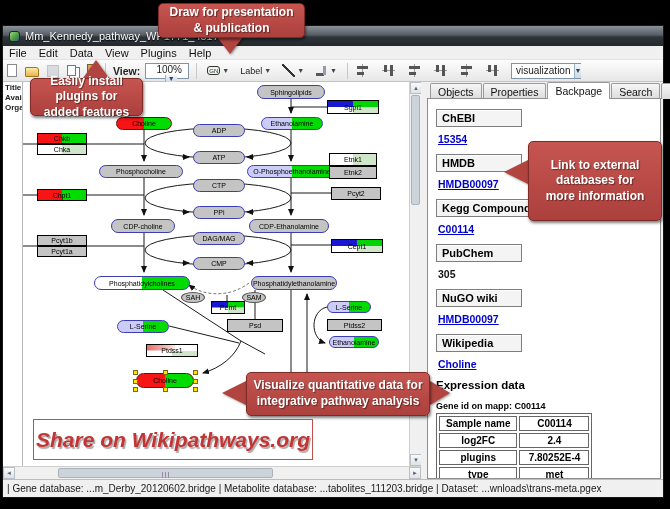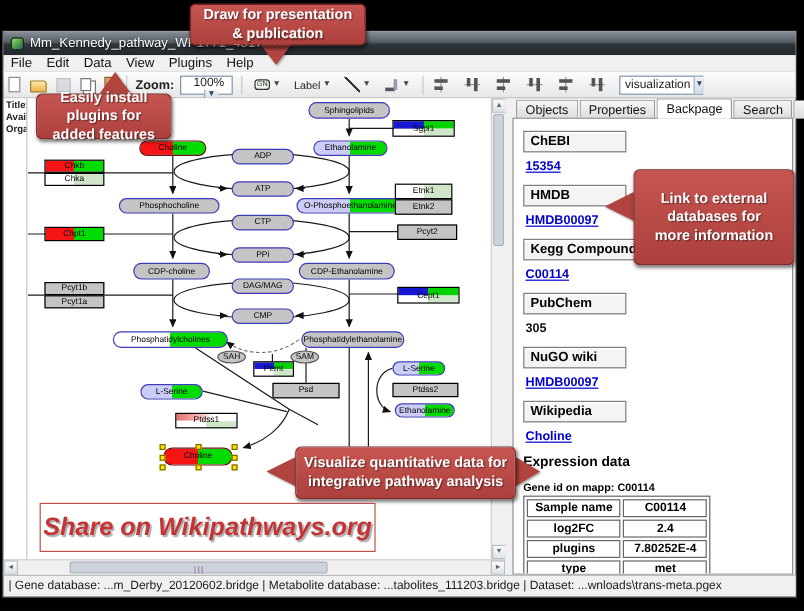--- a/index.html
+++ b/index.html
@@ -158,21 +158,21 @@
 
     <div class="toolbar">
       <span id="fileIcons" style="display:inline-flex;gap:8px;align-items:center;">
           <span class="tb-ico ico-new-file-icon"></span>
           <span class="tb-ico ico-open-folder-icon"></span>
           <span class="tb-ico ico-save-icon"></span>
           <span class="tb-ico ico-copy-icon"></span>
           <span class="tb-ico ico-paste-icon"></span>
         </span>
       <span class="tb-sep"></span>
-      <span class="tb-label">Zoom:</span>
+      <span class="tb-label">View:</span>
       <span class="combo" style="width:44px;flex-direction:column;">
         <span>100%</span>
         <span class="arr">▼</span>
       </span>
       <span class="tb-sep"></span>
       <span class="tb-btn">
         <span class="dn-ico">GN</span>
         <span class="caret">▼</span>
       </span>
       <span class="tb-btn">

